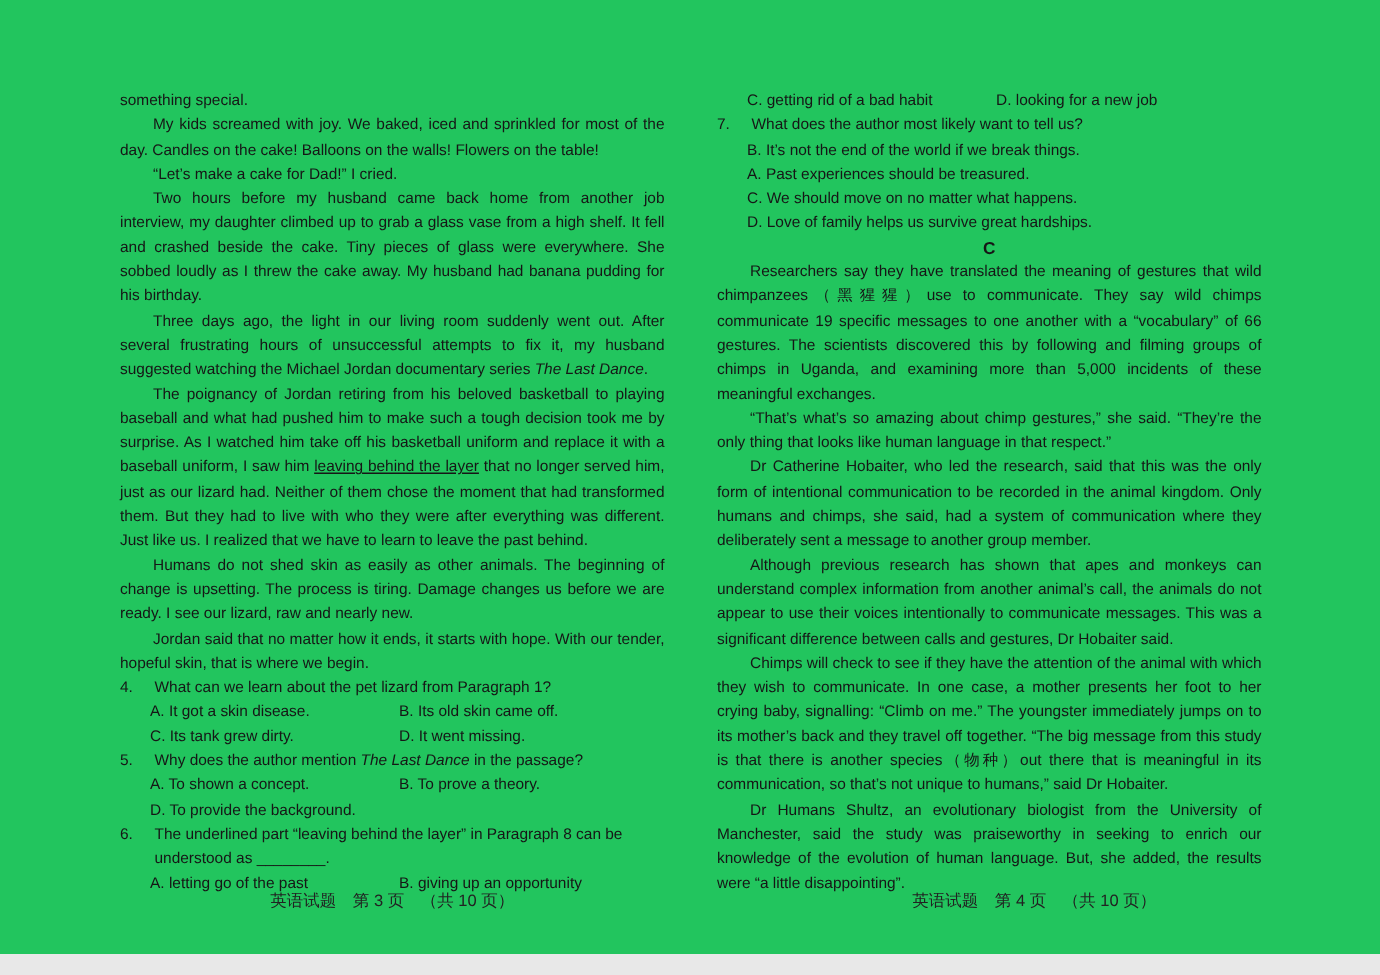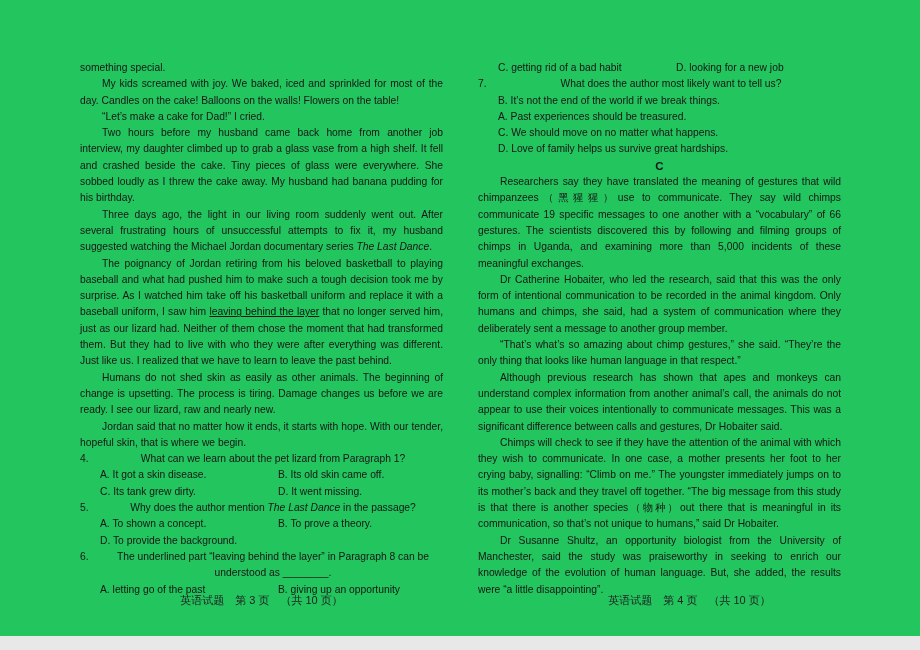--- a/index.html
+++ b/index.html
@@ -21,22 +21,22 @@
     text-align: justify;
   }
   .col-left  { left: 80px; }
   .col-right { left: 478px; }
   p.para { margin: 0; text-indent: 22px; }
   p.cont { text-indent: 0; }
   .it { font-style: italic; }
   .ul { text-decoration: underline; }
   .q-row { display: flex; text-align: left; }
   .qnum { flex: 0 0 23px; }
-  .qtext { flex: 1; text-align: center; }
-  .opt-row { display: flex; padding-left: 20px; text-align: left; gap: 12px; }
+  .qtext { flex: 1; text-align: left; }
+  .opt-row { display: flex; padding-left: 20px; text-align: left; }
   .opt1 { flex: 0 0 166px; }
   .opt2 { flex: 1; }
   .opt-full { padding-left: 20px; text-align: left; }
   .section-head {
     text-align: center;
     font-weight: bold;
     font-size: 11.5px;
     text-indent: 0;
     margin: 0;
   }
@@ -120,23 +120,23 @@
       </div>
       <div class="opt-full">B. It’s not the end of the world if we break things.</div>
       <div class="opt-full">A. Past experiences should be treasured.</div>
       <div class="opt-full">C. We should move on no matter what happens.</div>
       <div class="opt-full">D. Love of family helps us survive great hardships.</div>
     </div>
 
     <p class="section-head">C</p>
 
     <p class="para">Researchers say they have translated the meaning of gestures that wild chimpanzees（黑猩猩）use to communicate. They say wild chimps communicate 19 specific messages to one another with a “vocabulary” of 66 gestures. The scientists discovered this by following and filming groups of chimps in Uganda, and examining more than 5,000 incidents of these meaningful exchanges.</p>
+    <p class="para">“That’s what’s so amazing about chimp gestures,” she said. “They’re the only thing that looks like human language in that respect.”</p>
     <p class="para">Dr Catherine Hobaiter, who led the research, said that this was the only form of intentional communication to be recorded in the animal kingdom. Only humans and chimps, she said, had a system of communication where they deliberately sent a message to another group member.</p>
-    <p class="para">“That’s what’s so amazing about chimp gestures,” she said. “They’re the only thing that looks like human language in that respect.”</p>
     <p class="para">Although previous research has shown that apes and monkeys can understand complex information from another animal’s call, the animals do not appear to use their voices intentionally to communicate messages. This was a significant difference between calls and gestures, Dr Hobaiter said.</p>
     <p class="para">Chimps will check to see if they have the attention of the animal with which they wish to communicate. In one case, a mother presents her foot to her crying baby, signalling: “Climb on me.” The youngster immediately jumps on to its mother’s back and they travel off together. “The big message from this study is that there is another species（物种）out there that is meaningful in its communication, so that’s not unique to humans,” said Dr Hobaiter.</p>
-    <p class="para">Dr Susanne Shultz, an opportunity biologist from the University of Manchester, said the study was praiseworthy in seeking to enrich our knowledge of the evolution of human language. But, she added, the results were “a little disappointing”.</p>
+    <p class="para">Dr Humans Shultz, an evolutionary biologist from the University of Manchester, said the study was praiseworthy in seeking to enrich our knowledge of the evolution of human language. But, she added, the results were “a little disappointing”.</p>
   </div>
 
   <div class="footer footer-left">英语试题　第 3 页　（共 10 页）</div>
   <div class="footer footer-right">英语试题　第 4 页　（共 10 页）</div>
 
 </div>
 
 </body></html>

